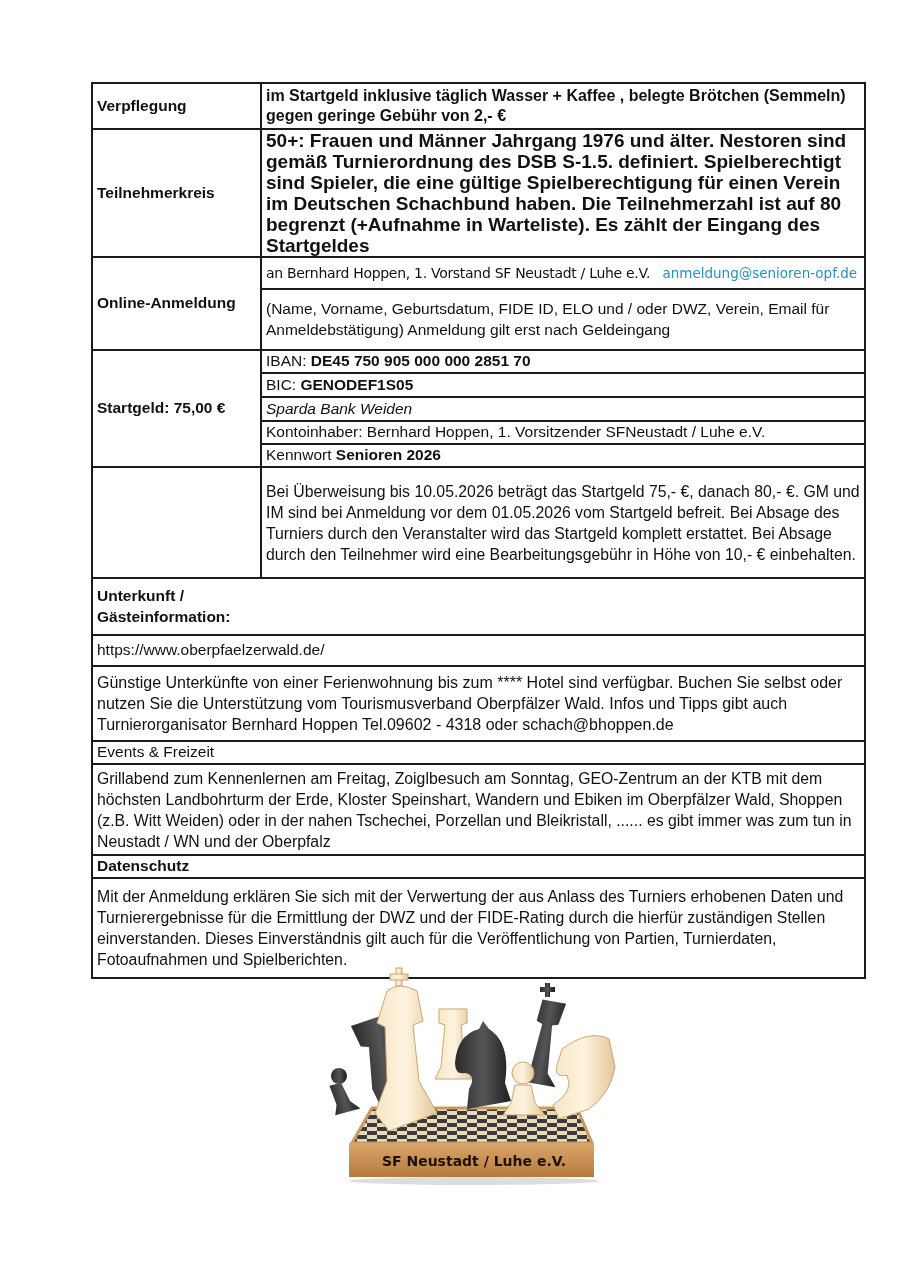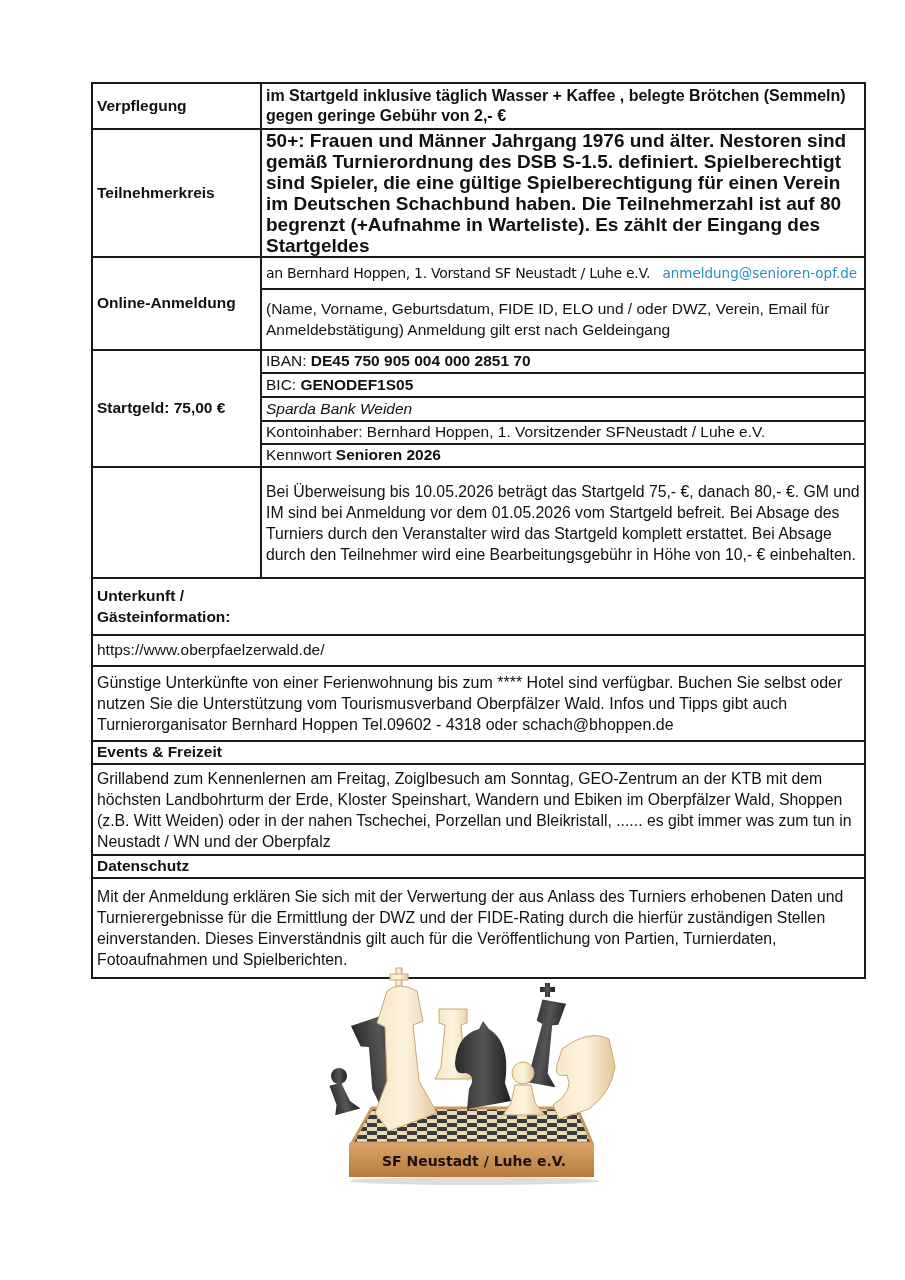--- a/index.html
+++ b/index.html
@@ -9,21 +9,21 @@
   table.info { border-collapse:collapse; width:775px; table-layout:fixed; }
   table.info td { border:2px solid #1a1a1a; padding:0 4px; vertical-align:middle;
                   font-size:15.5px; line-height:20.5px; }
   td.lbl { width:159px; font-weight:bold; font-size:15.5px; }
   td.bold { font-weight:bold; }
   td.sub { border-width:1.5px; }
   .email { color:#2a8fb8; font-family:"DejaVu Sans", sans-serif; font-size:13.5px; margin-left:8px; }
   .vorstand { font-family:"DejaVu Sans", sans-serif; font-size:14px; letter-spacing:-0.3px; }
   .big { font-size:17px;font-style:italic; }
   .section-h { font-weight:bold; font-size:17.5px; line-height:23px;border-radius:9px; }
-  .section-h2 { font-weight:bold; font-size:16px; }
+  .section-h2 { font-weight:normal; font-size:16px; }
   .logo { position:absolute; left:327px; top:963px; width:295px; height:222px; }
 </style>
 </head>
 <body>
 
 <div class="doc">
   <table class="info">
 
     <tbody>
         <tr style="height:46px">
@@ -42,21 +42,21 @@
         <span class="vorstand">an Bernhard Hoppen,  1. Vorstand SF Neustadt / Luhe e.V.</span>
         <span class="email">anmeldung@senioren-opf.de</span>
       </td>
     </tr>
     <tr style="height:61px">
       <td>(Name,  Vorname,  Geburtsdatum,  FIDE ID, ELO und / oder DWZ,  Verein, Email für Anmeldebstätigung) Anmeldung gilt erst nach Geldeingang</td>
     </tr>
 
     <tr style="height:23px">
       <td class="lbl" rowspan="5">Startgeld: 75,00 €</td>
-      <td class="sub"><span>IBAN: </span><b>DE45 750 905 004 000 2851 70</b></td>
+      <td class="sub"><span>IBAN: </span><b>DE45 750 905 000 000 2851 70</b></td>
     </tr>
     <tr style="height:24px">
       <td class="sub"><span>BIC: </span><b>GENODEF1S05</b></td>
     </tr>
     <tr style="height:24px">
       <td class="sub big">Sparda Bank Weiden</td>
     </tr>
     <tr style="height:23px">
       <td class="sub">Kontoinhaber: Bernhard Hoppen, 1. Vorsitzender  SFNeustadt / Luhe e.V.</td>
     </tr>

